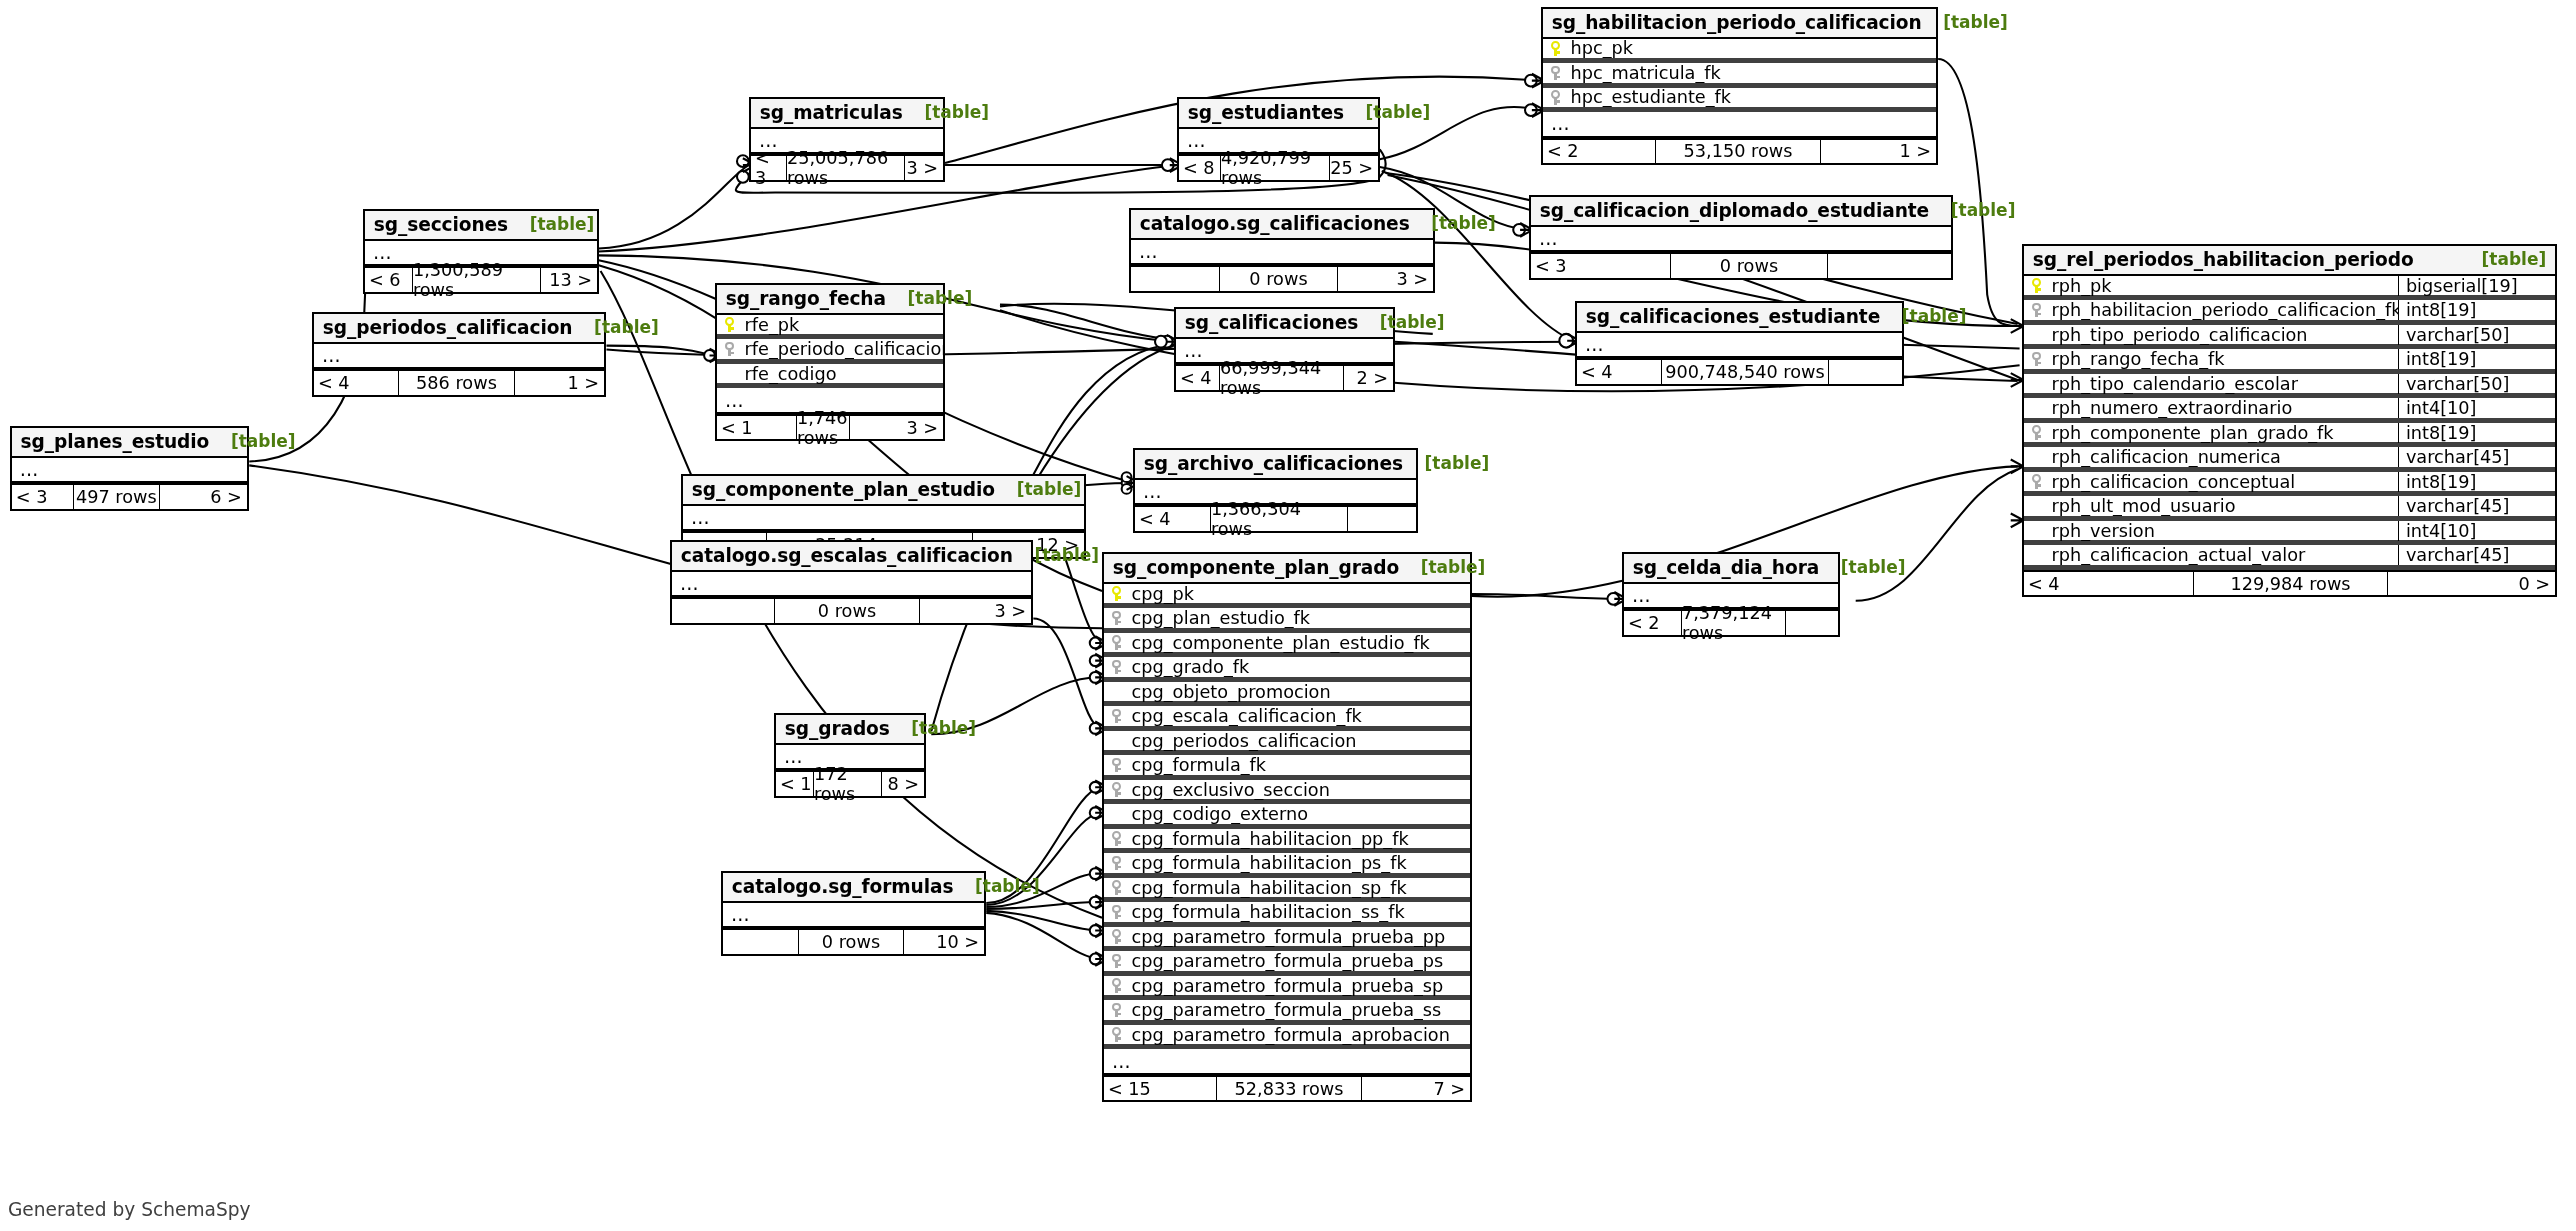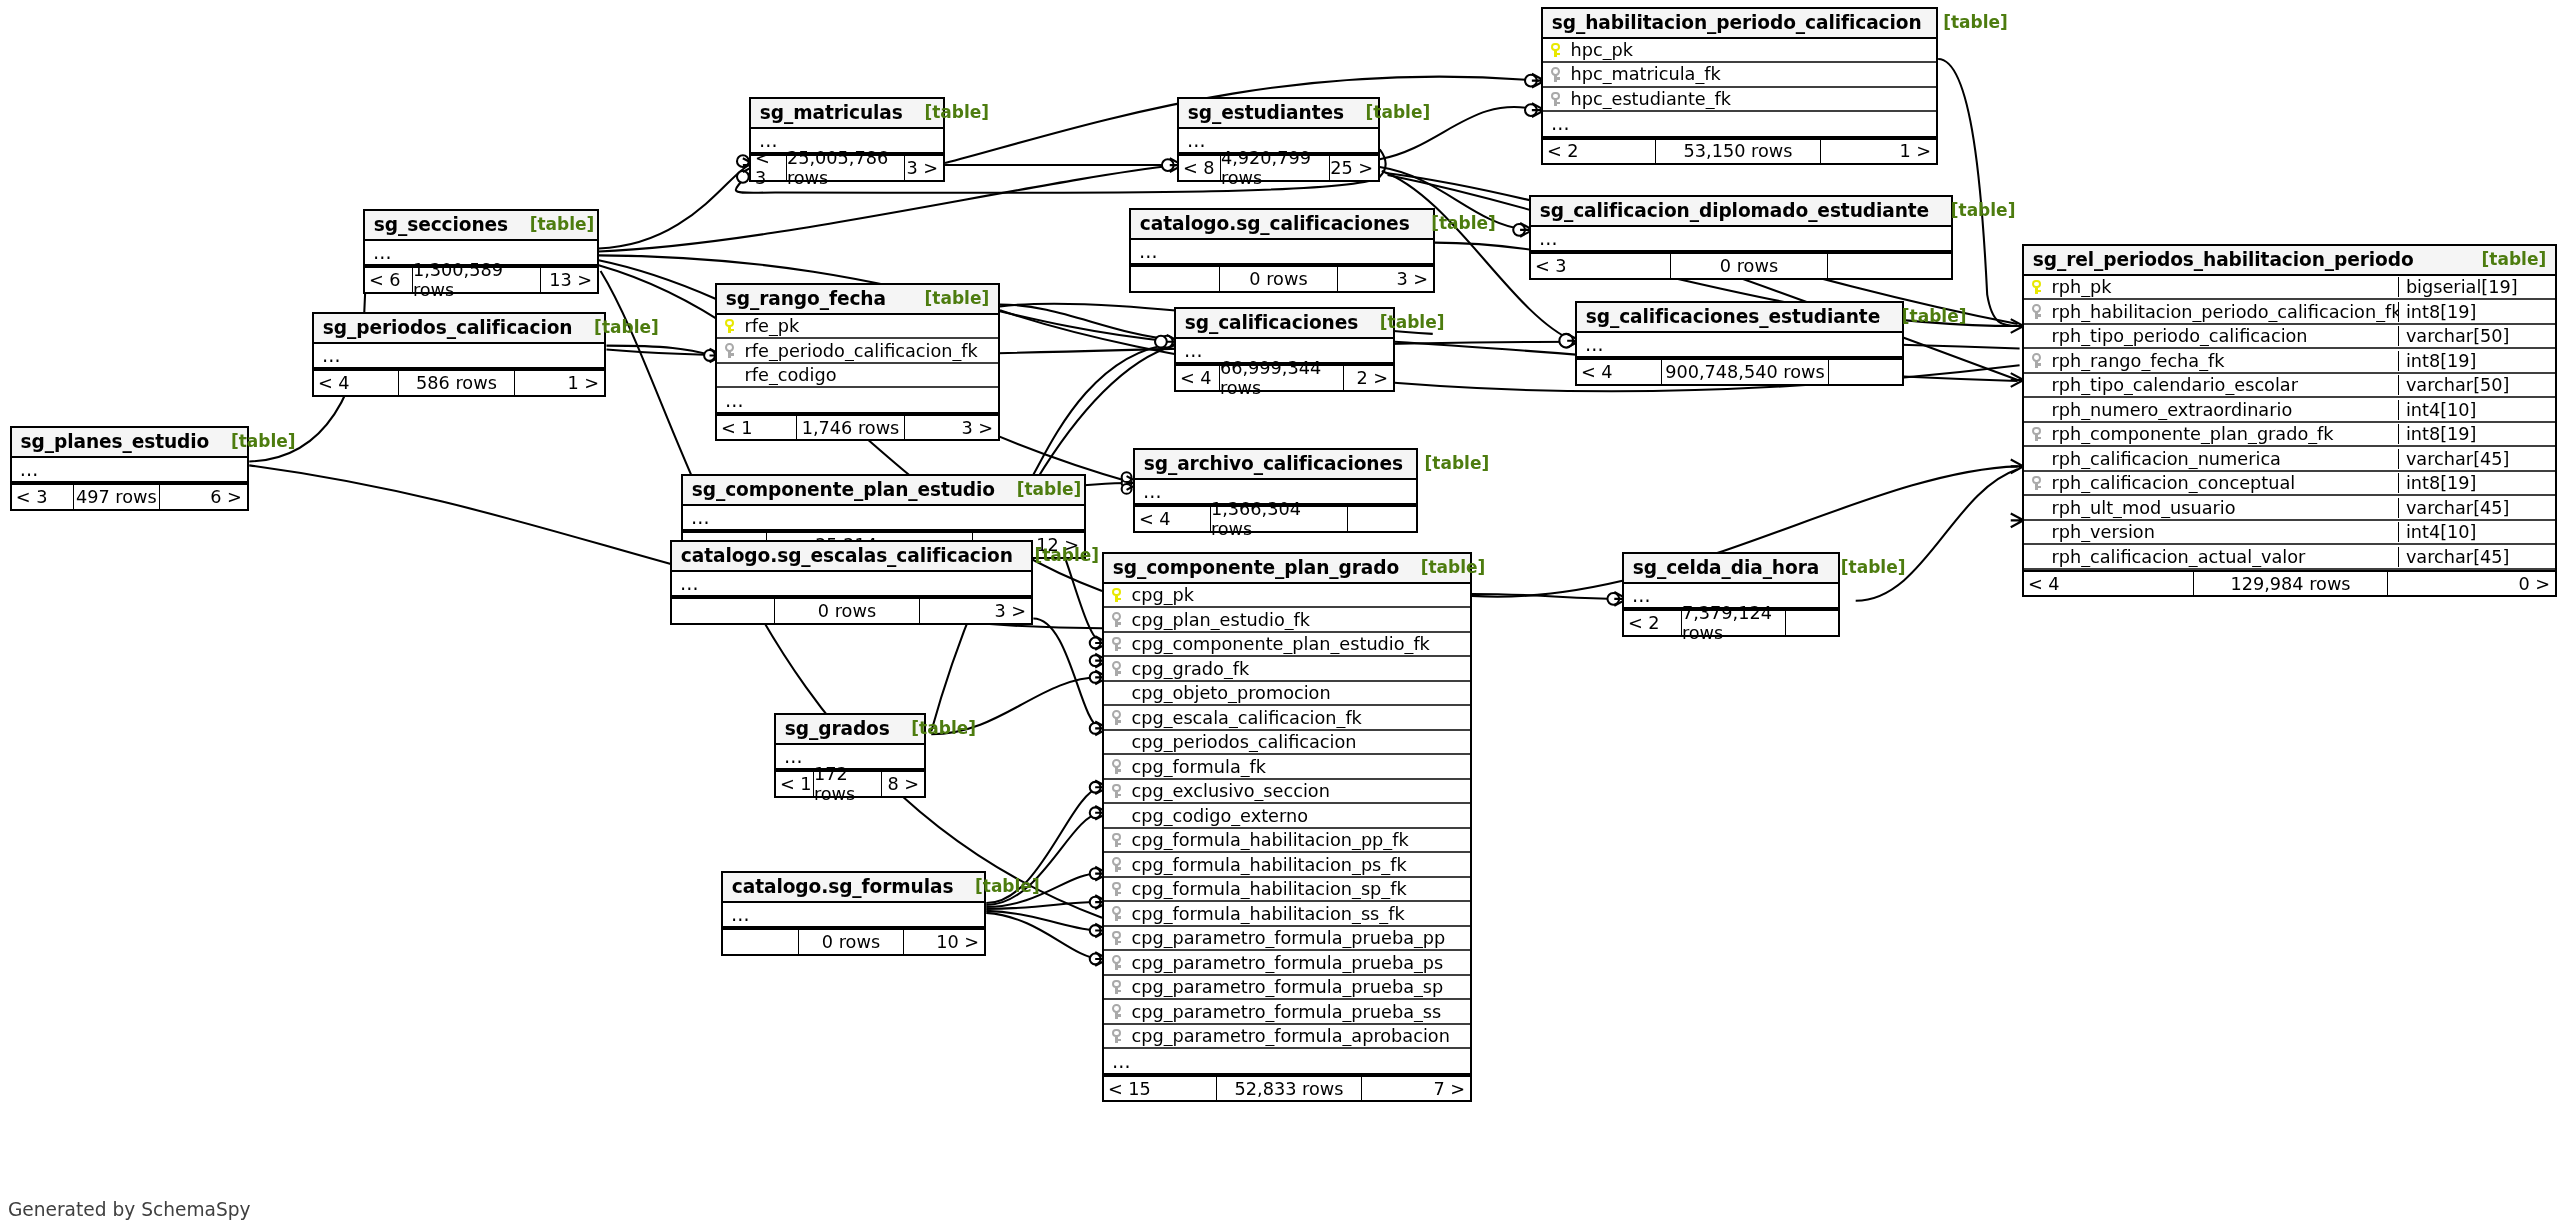--- a/index.html
+++ b/index.html
@@ -25,21 +25,21 @@
     border-bottom:2px solid #000000;
     padding:2.9px 8.8px 3.9px 8.8px;
     box-sizing:border-box;
     white-space:nowrap;
   }
   .tbl .tname{font-weight:bold;font-size:18.6px;letter-spacing:-0.1px;}
   .tbl .ttag{font-weight:bold;font-size:17px;padding-left:21.6px;color:#4d7c0f;}
 
   .trow{
     display:flex;align-items:center;
-    border-bottom:2px solid #404040;
+    border-bottom:5px solid #404040;
     height:24.5px;box-sizing:border-box;
     white-space:nowrap;
   }
   .trow:last-of-type{border-bottom:none;}
   .trow .kslot{width:25.5px;min-width:25.5px;display:flex;align-items:center;justify-content:center;}
   .trow .cname{font-size:17.7px;padding-left:2px;flex:1;overflow:hidden;}
   .trow .ctype{
     font-size:17.7px;padding-left:6.9px;box-sizing:border-box;
     border-left:1px solid #000;min-width:var(--typew,147px);
   }
@@ -336,21 +336,21 @@
           <span class="tname">sg_calificacion_diplomado_estudiante</span>
           <span class="ttag">[table]</span>
         </div>
         <div class="ellipsis">…</div>
         <div class="tfoot">
           <div class="fl" style="width:135px">&lt; 3</div>
           <div class="fc">0 rows</div>
           <div class="fr" style="width:118px"></div>
         </div>
       </div>
-      <div class="tbl" style="left: 715px; top: 283px; width: 285px;">
+      <div class="tbl" style="left: 715px; top: 283px; width: 230px;">
         <div class="thead">
           <span class="tname">sg_rango_fecha</span>
           <span class="ttag">[table]</span>
         </div>
         <div class="trow">
           <span class="kslot">
             <span class="key pk">
               <i></i>
               <b></b>
               <s></s>

